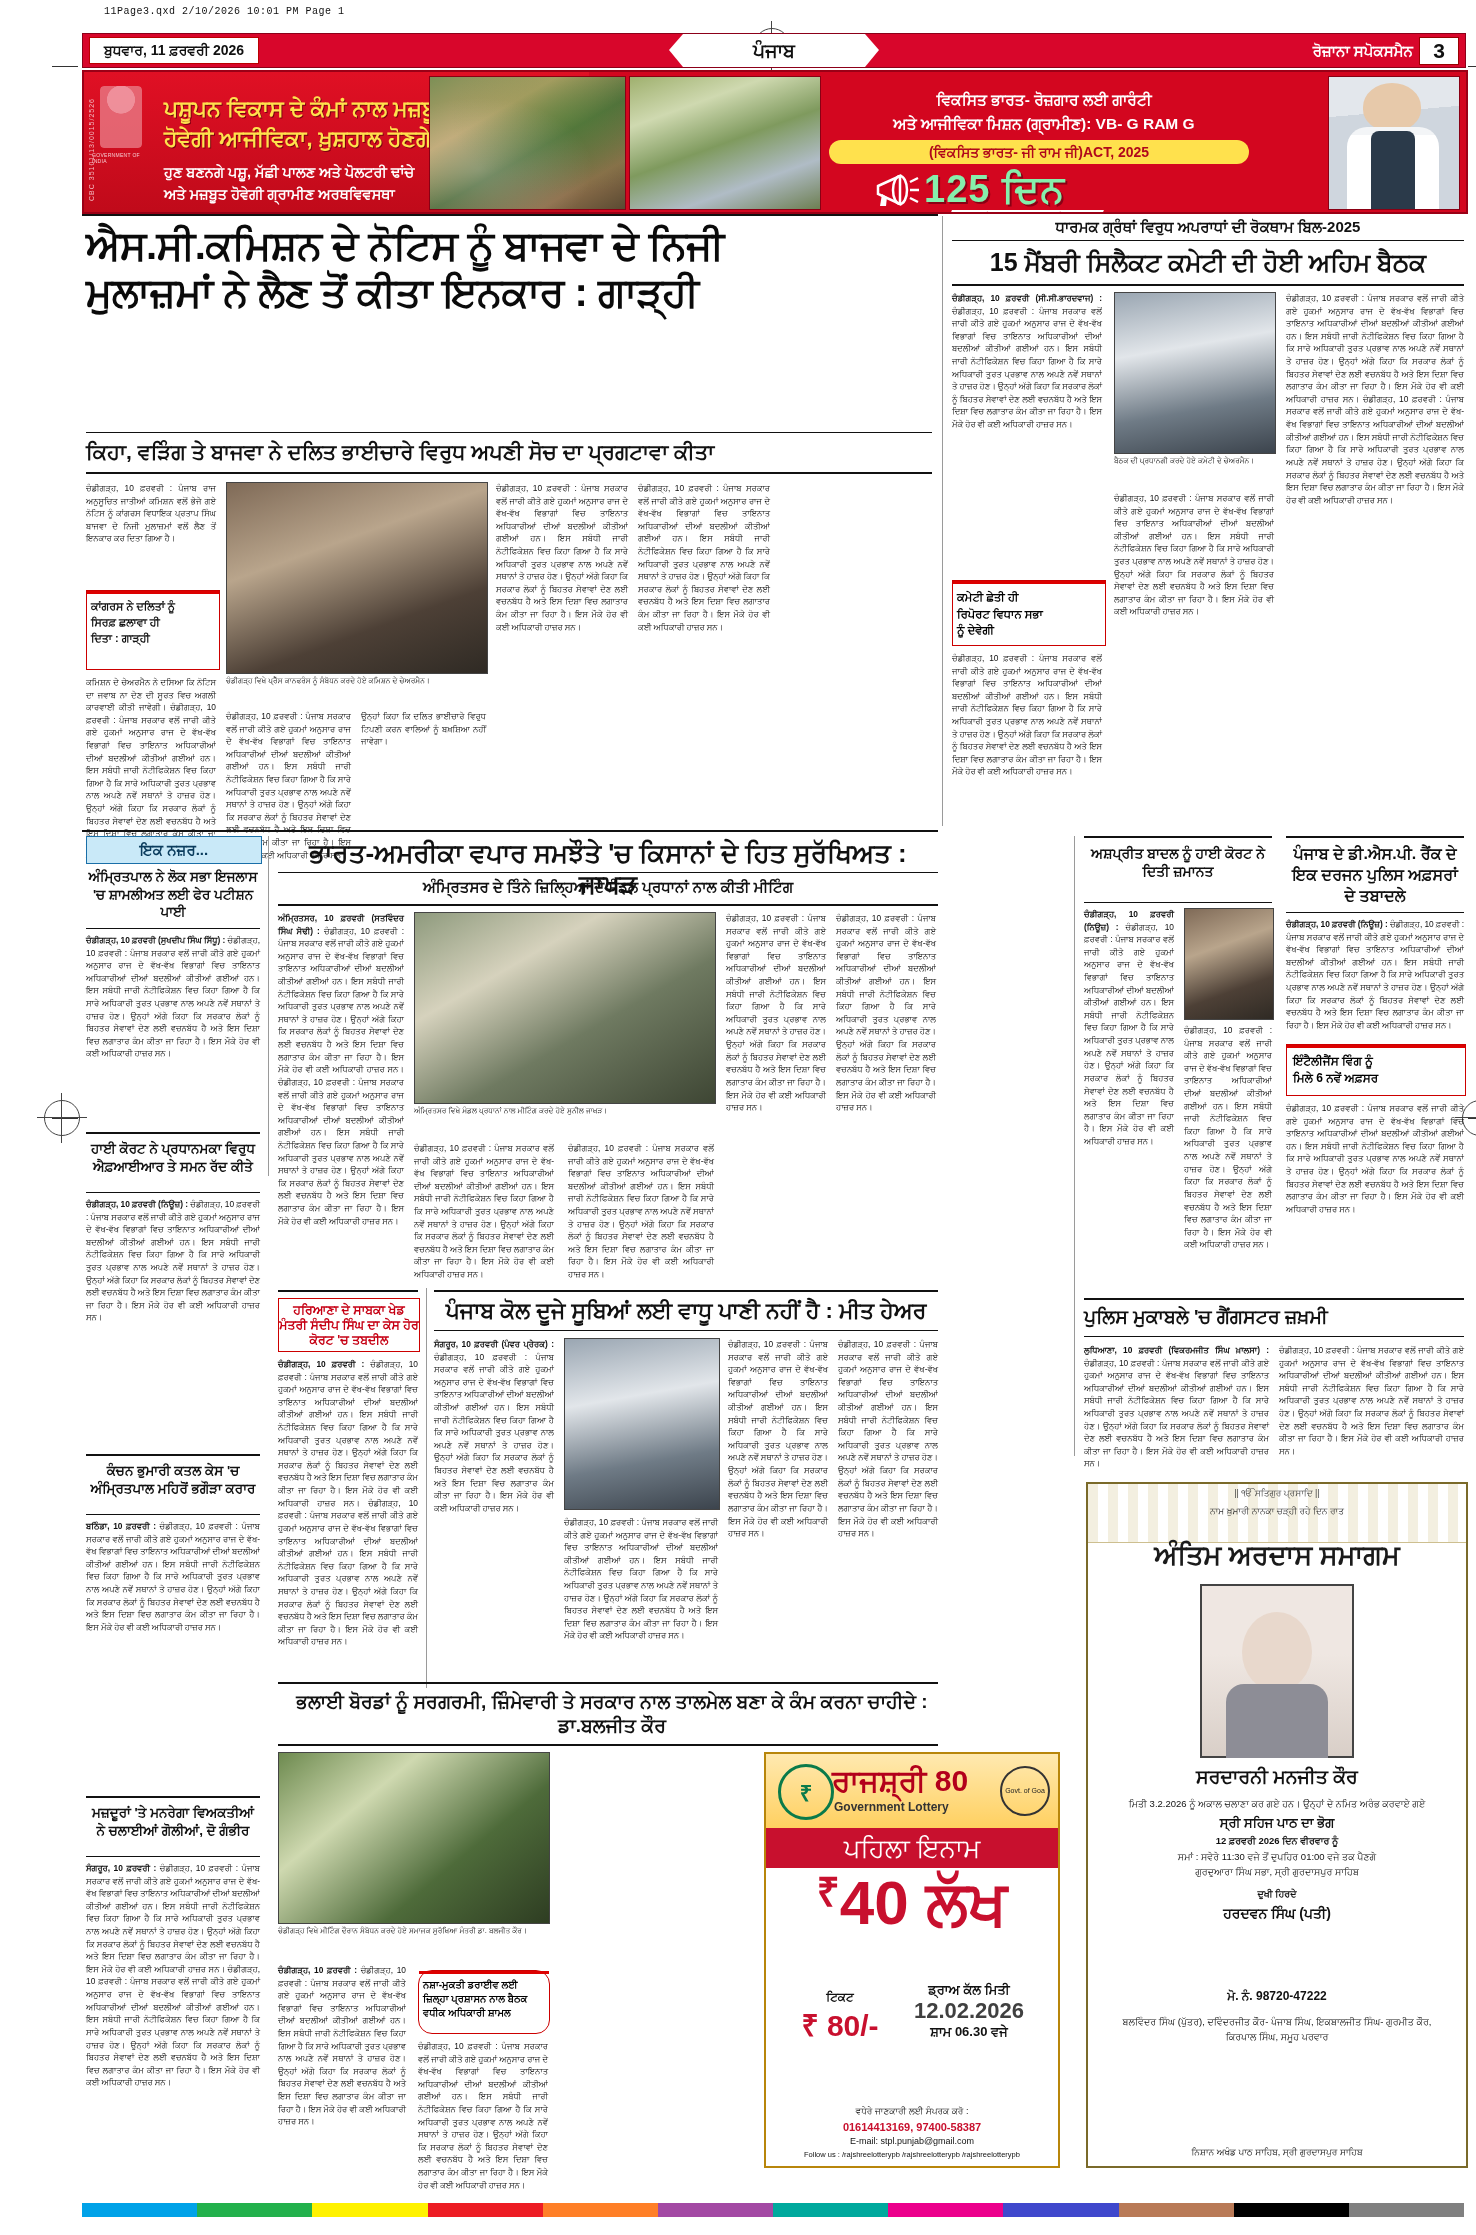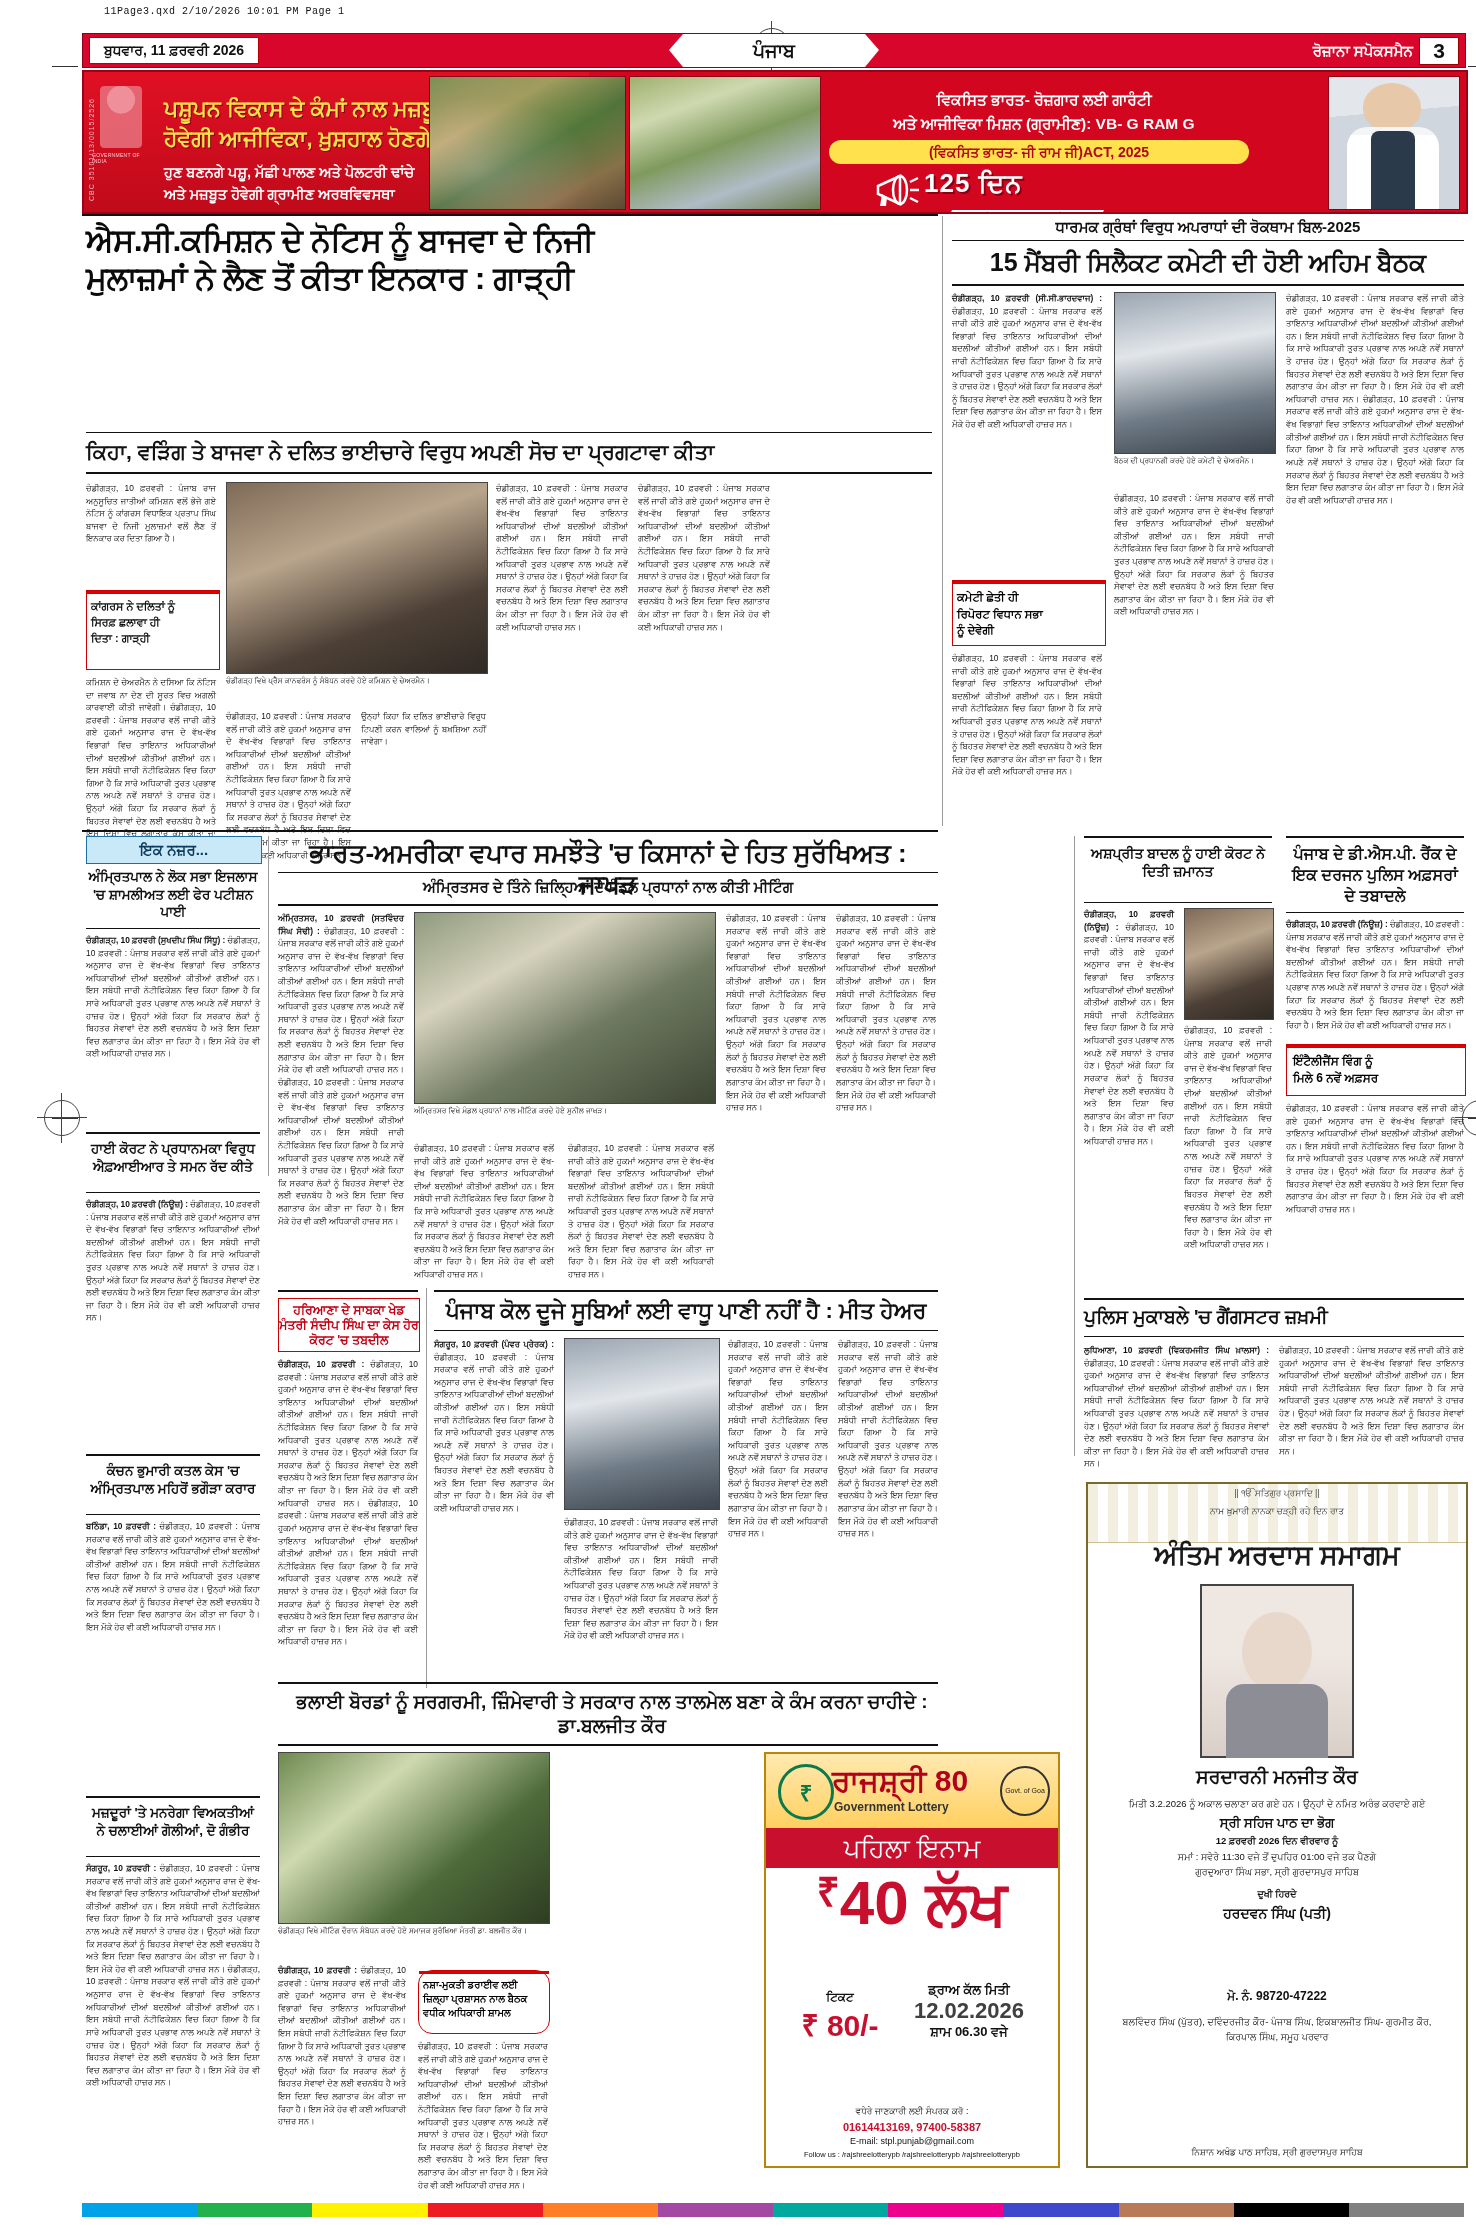--- a/index.html
+++ b/index.html
@@ -47,21 +47,21 @@
   .modi{position:absolute;right:6px;top:4px;width:130px;height:132px;
      background:linear-gradient(175deg,#e3e7ec 0 28%, #cfd6de 28% 100%);border:1px solid #8a0014;}
   .modi:before{content:"";position:absolute;left:34px;top:6px;width:58px;height:48px;border-radius:50% 50% 45% 45%;background:#e7c9aa;}
   .modi:after{content:"";position:absolute;left:18px;top:50px;width:92px;height:82px;border-radius:20px 20px 0 0;
      background:linear-gradient(180deg,#f3f5f7 0 10%, #ffffff 10% 100%);
      box-shadow:inset 0 0 0 0 #000;}
   .modi-vest{position:absolute;left:42px;top:54px;width:44px;height:78px;background:#2b3a4a;border-radius:8px 8px 0 0;z-index:2;}
   .ad-r1{position:absolute;left:745px;top:16px;width:430px;font-size:15.5px;font-weight:bold;color:#ffffff;line-height:1.55;text-align:center;}
   .ad-r2{position:absolute;left:745px;top:68px;width:420px;height:24px;background:#ffe14d;border-radius:13px;
          display:flex;align-items:center;justify-content:center;font-size:14px;font-weight:bold;color:#b0081b;}
-  .ad-125{position:absolute;left:840px;top:96px;font-size:26px;font-weight:bold;color:#ffffff;letter-spacing:1px;text-shadow:2px 2px 0 #8a0014;}
+  .ad-125{position:absolute;left:840px;top:96px;font-size:38px;font-weight:bold;color:#86efac;letter-spacing:1px;text-shadow:2px 2px 0 #8a0014;}
   .ad-guar{position:absolute;left:858px;top:138px;}
   .megaphone{position:absolute;left:790px;top:98px;width:48px;height:40px;}
 
   
   .rule{position:absolute;background:#111;}
   .vrule{position:absolute;width:1px;background:#9a9a9a;}
   .hdl{position:absolute;font-weight:bold;color:#0a0a0a;line-height:1.18;}
   .col{position:absolute;color:#111;text-align:justify;}
 
   
@@ -169,21 +169,21 @@
     </svg>
     <div class="ad-125">125 ਦਿਨ</div>
     <div class="ad-guar" style="background:#fff;color:#c10018;font-weight:bold;font-size:17px;padding:2px 22px;
                 clip-path:polygon(10px 0,100% 0,calc(100% - 10px) 100%,0 100%);">ਦੀ ਰੋਜ਼ਗਾਰ ਗਾਰੰਟੀ</div>
     <div class="modi">
         <div class="modi-vest"></div>
       </div>
   </div>
 
   <div class="rule" style="left:48px;top:214px;width:856px;height:2px;"></div>
-  <div class="hdl" style="left:52px;top:222px;width:850px;font-size:32px;letter-spacing:-0.5px;">
+  <div class="hdl" style="left:52px;top:222px;width:850px;font-size:40px;letter-spacing:-0.5px;">
     <div>ਐਸ.ਸੀ.ਕਮਿਸ਼ਨ ਦੇ ਨੋਟਿਸ ਨੂੰ ਬਾਜਵਾ ਦੇ ਨਿਜੀ</div>
     <div>ਮੁਲਾਜ਼ਮਾਂ ਨੇ ਲੈਣ ਤੋਂ ਕੀਤਾ ਇਨਕਾਰ : ਗਾੜ੍ਹੀ</div>
   </div>
   <div class="rule" style="left:52px;top:432px;width:846px;height:1px;"></div>
   <div style="position:absolute;left:52px;top:440px;width:846px;font-size:21px;font-weight:bold;color:#111;">ਕਿਹਾ, ਵੜਿੰਗ ਤੇ ਬਾਜਵਾ ਨੇ ਦਲਿਤ ਭਾਈਚਾਰੇ ਵਿਰੁਧ ਅਪਣੀ ਸੋਚ ਦਾ ਪ੍ਰਗਟਾਵਾ ਕੀਤਾ</div>
   <div class="rule" style="left:52px;top:472px;width:846px;height:2px;"></div>
 
   <div class="col para" style="left:52px;top:482px;width:130px;height:300px;">
     <span>ਚੰਡੀਗੜ੍ਹ, 10 ਫ਼ਰਵਰੀ : ਪੰਜਾਬ ਰਾਜ ਅਨੁਸੂਚਿਤ ਜਾਤੀਆਂ ਕਮਿਸ਼ਨ ਵਲੋਂ ਭੇਜੇ ਗਏ ਨੋਟਿਸ ਨੂੰ ਕਾਂਗਰਸ ਵਿਧਾਇਕ ਪ੍ਰਤਾਪ ਸਿੰਘ ਬਾਜਵਾ ਦੇ ਨਿਜੀ ਮੁਲਾਜ਼ਮਾਂ ਵਲੋਂ ਲੈਣ ਤੋਂ ਇਨਕਾਰ ਕਰ ਦਿਤਾ ਗਿਆ ਹੈ।</span>
   </div>

